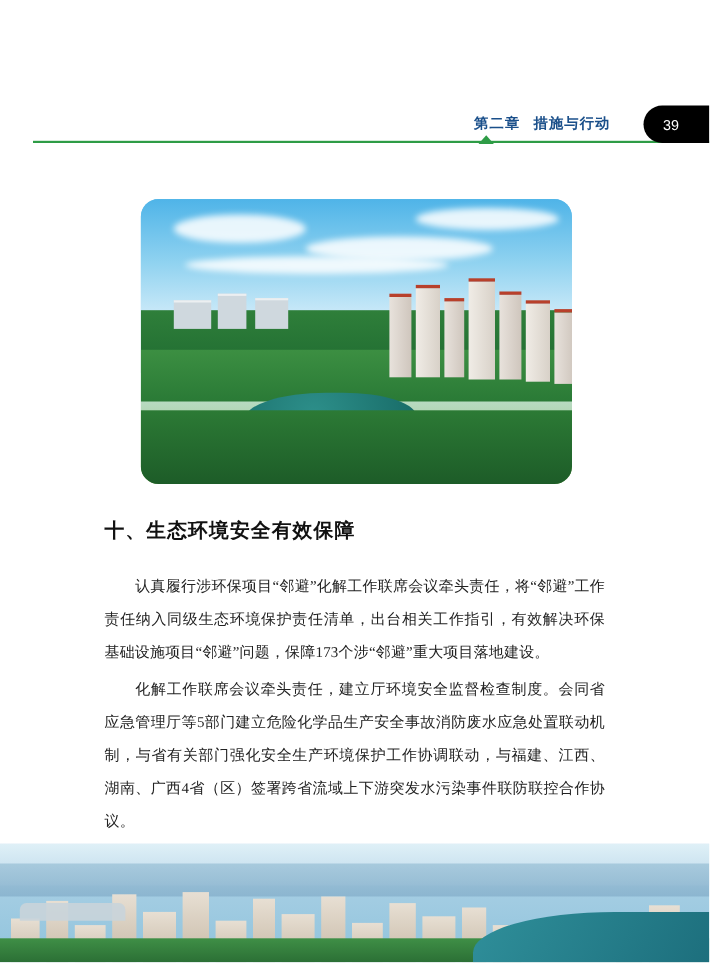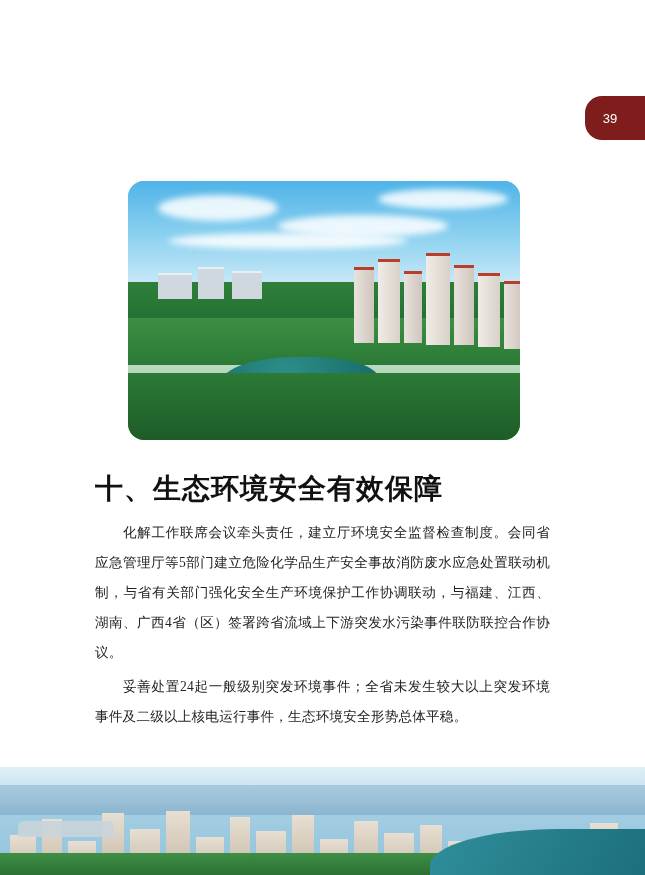--- a/index.html
+++ b/index.html
@@ -64,22 +64,22 @@
     width: 0; height: 0;
     border-left: 7px solid transparent;
     border-right: 7px solid transparent;
     border-bottom: 8px solid #2e9c46;
   }
   .page-num-bubble {
     position: absolute;
     top: 96px;
     right: 0;
     width: 60px;
-    height: 44px;
-    background: #7f1d1d;
+    height: 34px;
+    background: #000000;
     border-top-left-radius: 17px;
     border-bottom-left-radius: 17px;
     display: flex;
     align-items: center;
     justify-content: center;
   }
   .page-num-bubble .num {
     font-family: "Liberation Sans", sans-serif;
     font-size: 13px;
     color: #ffffff;
@@ -146,21 +146,21 @@
   .photo .tower.b { background: linear-gradient(90deg,#f0ece6,#d8d1c8); }
   .photo .redroof { border-top-color: #b8402b; }
 
   
   .section-title {
     position: absolute;
     top: 470px;
     left: 95px;
     font-family: Liberation Sans, sans-serif;
     font-weight: bold;
-    font-size: 28px;
+    font-size: 18px;
     color: #111111;
     letter-spacing: 1px;
   }
   .body {
     position: absolute;
     top: 518px;
     left: 95px;
     width: 455px;
   }
   .body p {
@@ -218,20 +218,28 @@
     background: #c9d4da;
     border-radius: 6px 6px 0 0;
     opacity: .9;
   }
 </style>
 </head>
 <body>
 
 <div class="page">
 
+  <div class="header">
+    <div class="header-rule"></div>
+    <div class="header-arrow"></div>
+    <div class="header-inner" style="right:90px;">
+      <span class="chapter-label">第二章</span>
+      <span class="chapter-title">措施与行动</span>
+    </div>
+  </div>
   <div class="page-num-bubble">
     <span class="num">39</span>
   </div>
 
   <div class="photo">
     <div class="sky"></div>
     <div class="cloud c1"></div>
     <div class="cloud c2"></div>
     <div class="cloud c3"></div>
     <div class="cloud c4"></div>
@@ -251,20 +259,21 @@
     <div class="tower b redroof" style="left:350px; top:92px; width:22px; height:74px;"></div>
     <div class="tower redroof" style="left:376px; top:100px; width:18px; height:68px;"></div>
 
     <div class="lake"></div>
     <div class="foreground"></div>
   </div>
 
   <h2 class="section-title">十、生态环境安全有效保障</h2>
 
   <div class="body">
+    <p>认真履行涉环保项目“邻避”化解工作联席会议牵头责任，将“邻避”工作责任纳入同级生态环境保护责任清单，出台相关工作指引，有效解决环保基础设施项目“邻避”问题，保障173个涉“邻避”重大项目落地建设。</p>
     <p>化解工作联席会议牵头责任，建立厅环境安全监督检查制度。会同省应急管理厅等5部门建立危险化学品生产安全事故消防废水应急处置联动机制，与省有关部门强化安全生产环境保护工作协调联动，与福建、江西、湖南、广西4省（区）签署跨省流域上下游突发水污染事件联防联控合作协议。</p>
     <p>妥善处置24起一般级别突发环境事件；全省未发生较大以上突发环境事件及二级以上核电运行事件，生态环境安全形势总体平稳。</p>
   </div>
 
   <div class="bottom-band">
     <div class="bb-sky"></div>
     <div class="bb-hills"></div>
     <div class="bb-city">
       <div class="bb-block" style="left:10px;  width:26px; height:40px;"></div>
       <div class="bb-block" style="left:42px;  width:20px; height:56px;"></div>

